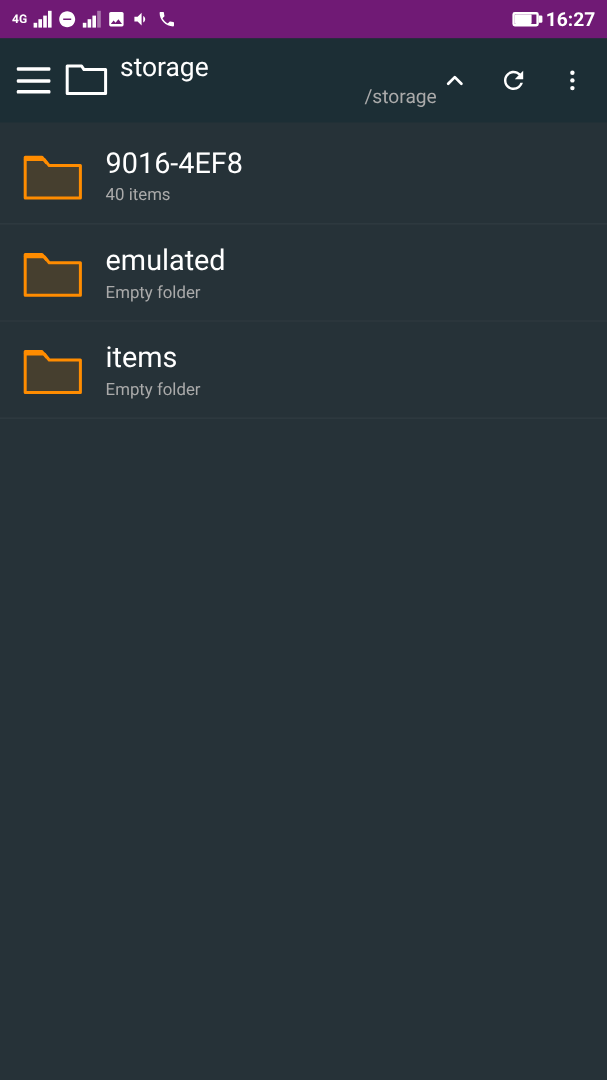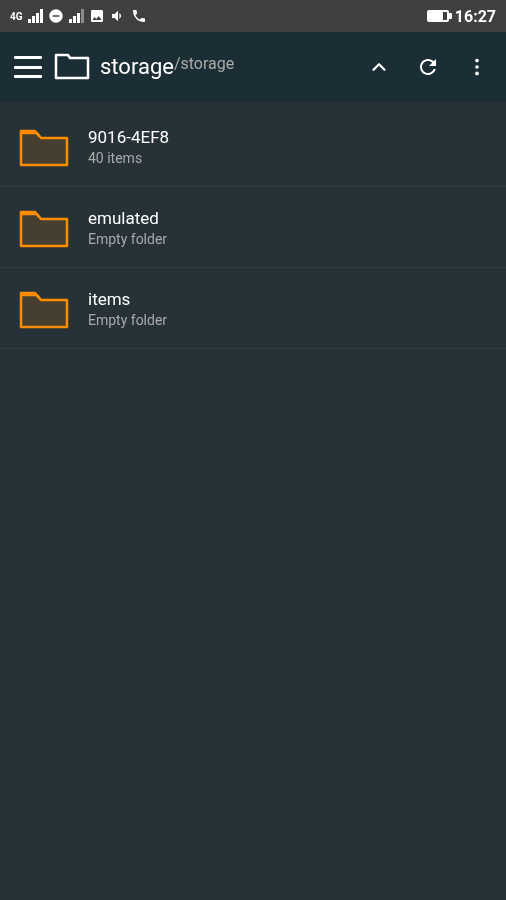--- a/index.html
+++ b/index.html
@@ -14,21 +14,21 @@
       background-color: #263238;
       font-family: 'Roboto', Arial, sans-serif;
       color: #ffffff;
       overflow: hidden;
     }
 
     
     .status-bar {
       width: 100%;
       height: 32px;
-      background-color: #404040;
+      background-color: #701a75;
       display: flex;
       align-items: center;
       justify-content: space-between;
       padding: 0 10px;
     }
 
     .status-bar-left {
       display: flex;
       align-items: center;
       gap: 5px;
@@ -120,20 +120,21 @@
     .toolbar-folder-icon {
       width: 36px;
       height: 32px;
       flex-shrink: 0;
       margin-right: 10px;
     }
 
     .toolbar-title-group {
       flex: 1;
       display: flex;
+      flex-direction: column;
     }
 
     .toolbar-title {
       font-size: 22px;
       font-weight: 400;
       color: #ffffff;
       line-height: 1.2;
     }
 
     .toolbar-subtitle {
@@ -182,21 +183,21 @@
       align-items: center;
       justify-content: center;
     }
 
     .folder-text {
       display: flex;
       flex-direction: column;
     }
 
     .folder-name {
-      font-size: 17px;
+      font-size: 24px;
       font-weight: 400;
       color: #ffffff;
       line-height: 1.3;
     }
 
     .folder-meta {
       font-size: 14px;
       color: #aaaaaa;
       margin-top: 2px;
     }

